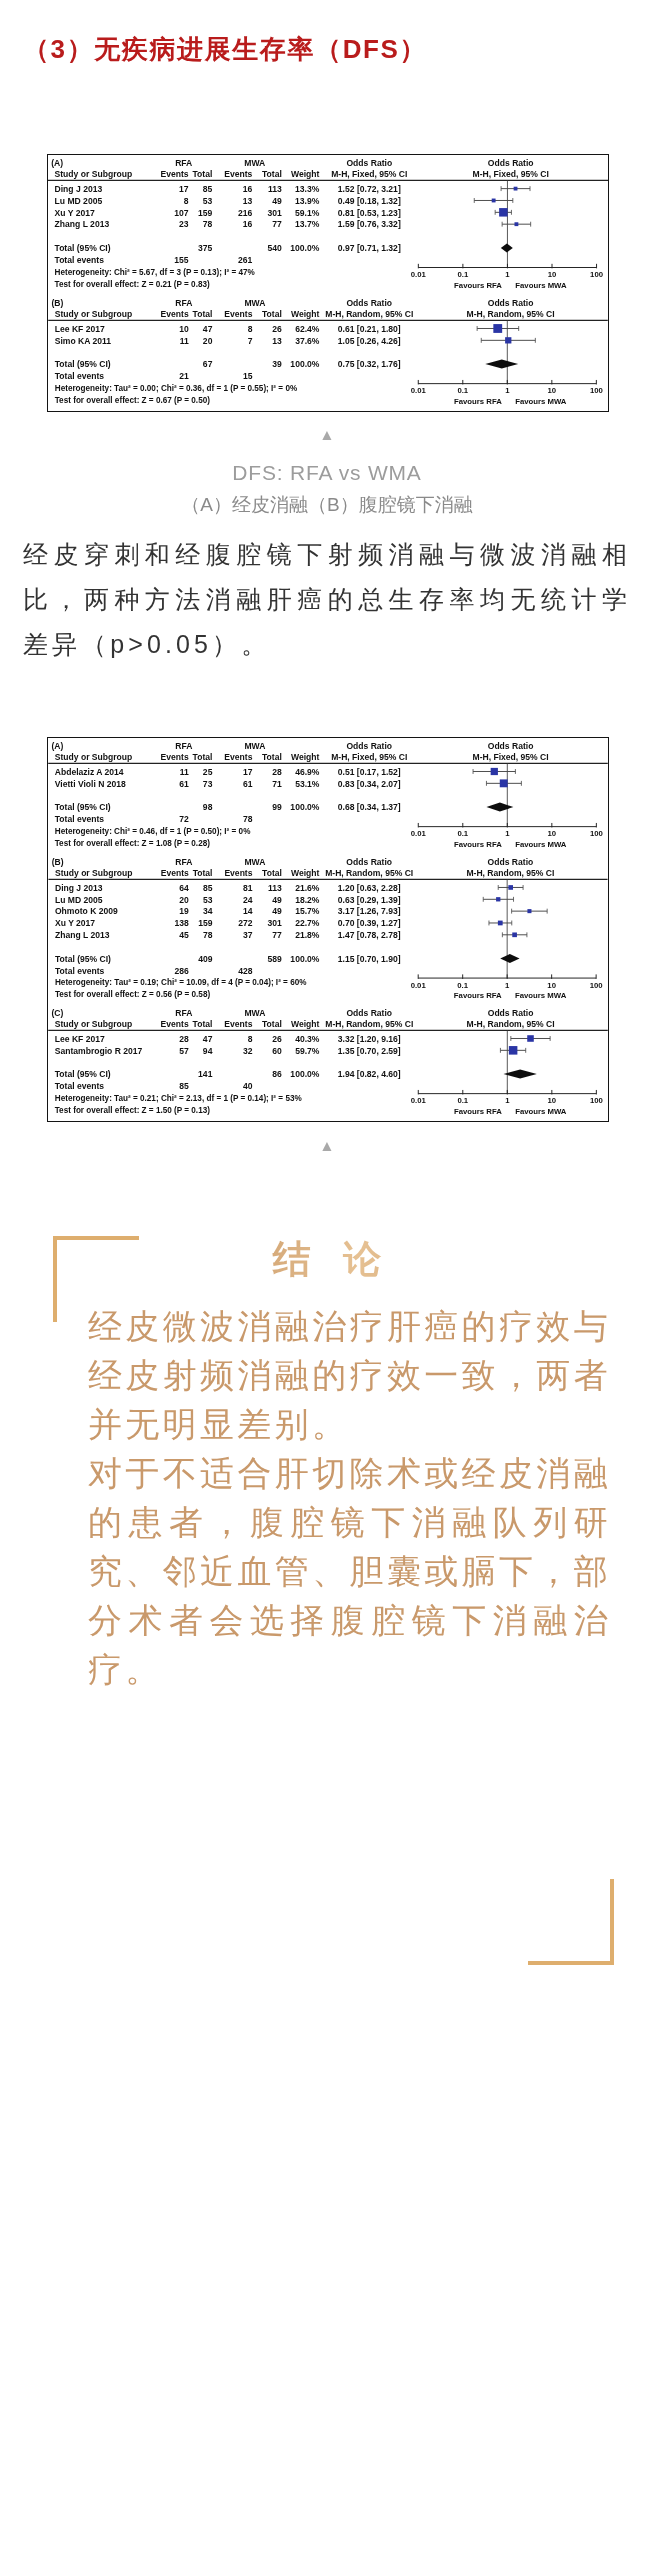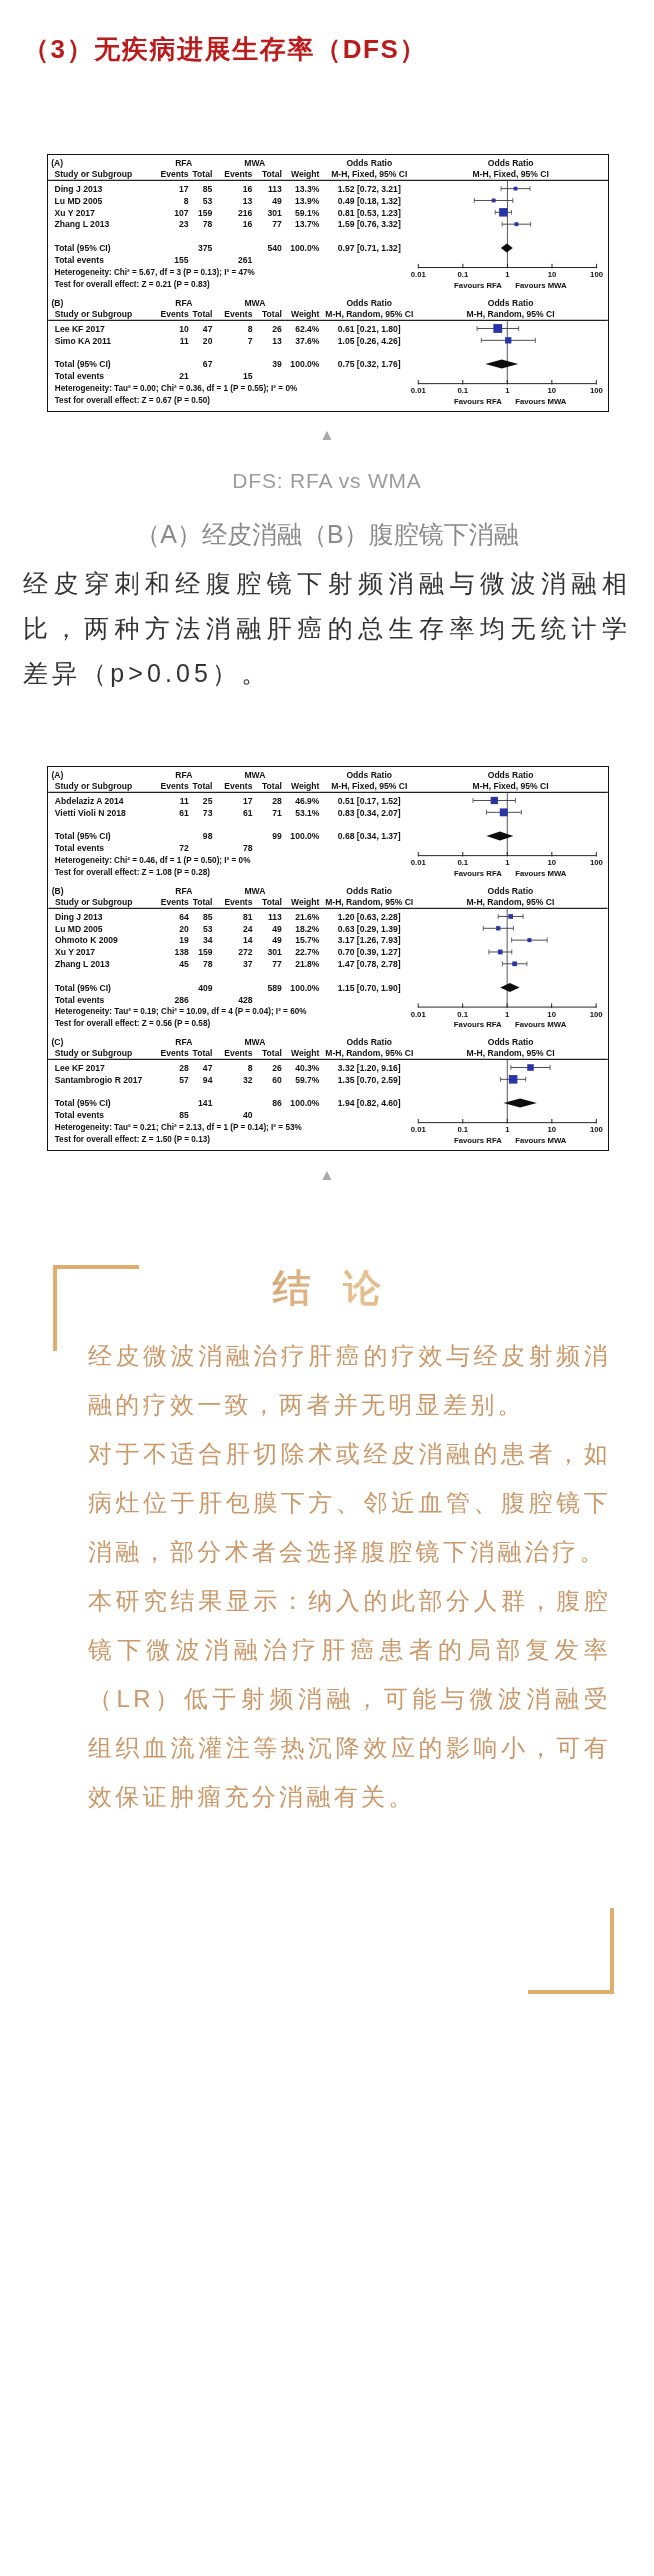--- a/index.html
+++ b/index.html
@@ -10,35 +10,35 @@
   .h.os{margin-top:46px;}
   .body-p{font-size:25px;color:#333;line-height:45px;letter-spacing:4.1px;text-align:justify;margin:13px 0 0;}
 
   figure.fig{margin:0;}
   .plot{margin:0 0 0 24px;width:560px;border:1.6px solid #141414;background:#fff;}
   .plot.first{margin-top:88px;}
   .plot.second{margin-top:70px;}
   .plot svg{display:block;}
 
   .tri{text-align:center;color:#a9a9a9;font-size:15.5px;line-height:18px;margin-top:14.7px;}
-  .cap-en{text-align:center;color:#9c9c9c;font-size:21px;letter-spacing:0.8px;margin-top:22px;line-height:29px;}
-  .cap-zh{text-align:center;color:#8a8a8a;font-size:25px;margin-top:25px;line-height:28px;}
+  .cap-en{text-align:center;color:#9c9c9c;font-size:21px;letter-spacing:0.8px;margin-top:14px;line-height:29px;}
+  .cap-zh{text-align:center;color:#8a8a8a;font-size:19px;margin-top:4px;line-height:28px;}
 
   .conclusion{position:relative;margin-top:81px;height:736px;}
   .bracket{position:absolute;width:82px;height:82px;}
   .bracket.tl{top:0;left:30px;border-top:4.9px solid #deae6e;border-left:4.9px solid #deae6e;}
   .bracket.br{top:643px;right:17px;border-bottom:4.9px solid #deae6e;border-right:4.9px solid #deae6e;}
 
   .conclusion-title{margin:36px 0 0;text-align:center;font-family:"Liberation Serif","DejaVu Serif",serif;
     font-size:38px;font-weight:700;letter-spacing:11.4px;padding-left:11.4px;line-height:46px;color:#c08a52;}
   @supports (-webkit-background-clip:text){
     .conclusion-title{background:linear-gradient(100deg,#b27742 8%,#e6c193 55%,#bd8850 95%);
       -webkit-background-clip:text;background-clip:text;color:transparent;}
   }
-  .gold{width:523px;margin:0 0 0 65px;font-size:24px;line-height:49px;letter-spacing:3.3px;
+  .gold{width:523px;margin:0 0 0 65px;font-size:34px;line-height:49px;letter-spacing:3.3px;
     color:#c9996b;text-align:justify;}
   .gold.first{margin-top:19.6px;}
 </style>
 </head>
 <body>
 
 <main class="content">
 
   <h2 class="h">（3）无疾病进展生存率（DFS）</h2>
 
@@ -467,19 +467,18 @@
           <text x="603" y="133.5" text-anchor="middle" font-size="9.5" font-weight="700" fill="#111" font-family="&quot;Liberation Sans&quot;,&quot;DejaVu Sans&quot;,sans-serif">Favours MWA</text>
         </svg>
       </div>
     <div class="tri">▲</div>
   </figure>
 
   <section class="conclusion">
     <span class="bracket tl"></span>
     <h3 class="conclusion-title">结 论</h3>
     <p class="gold first">经皮微波消融治疗肝癌的疗效与经皮射频消融的疗效一致，两者并无明显差别。</p>
-    <p class="gold">对于不适合肝切除术或经皮消融的患者，如病灶位于肝包膜下方、邻近血管、腹腔镜下消融，部分术者会选择腹腔镜下消融治疗。</p>
-    <p class="gold">本研究结果显示：纳入的此部分人群，腹腔镜下微波消融治疗肝癌患者的局部复发率（LR）低于射频消融，可能与微波消融受组织血流灌注等热沉降效应的影响小，可有效保证肿瘤充分消融有关。</p>
+    <p class="gold">对于不适合肝切除术或经皮消融的患者，腹腔镜下消融队列研究、邻近血管、胆囊或膈下，部分术者会选择腹腔镜下消融治疗。</p>
     <span class="bracket br"></span>
   </section>
 
 </main>
 
 
 </body></html>

